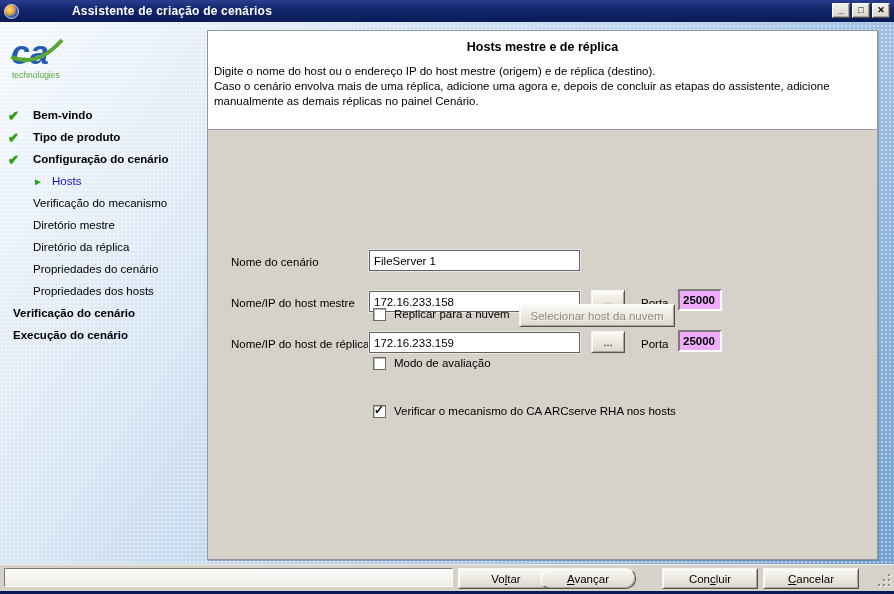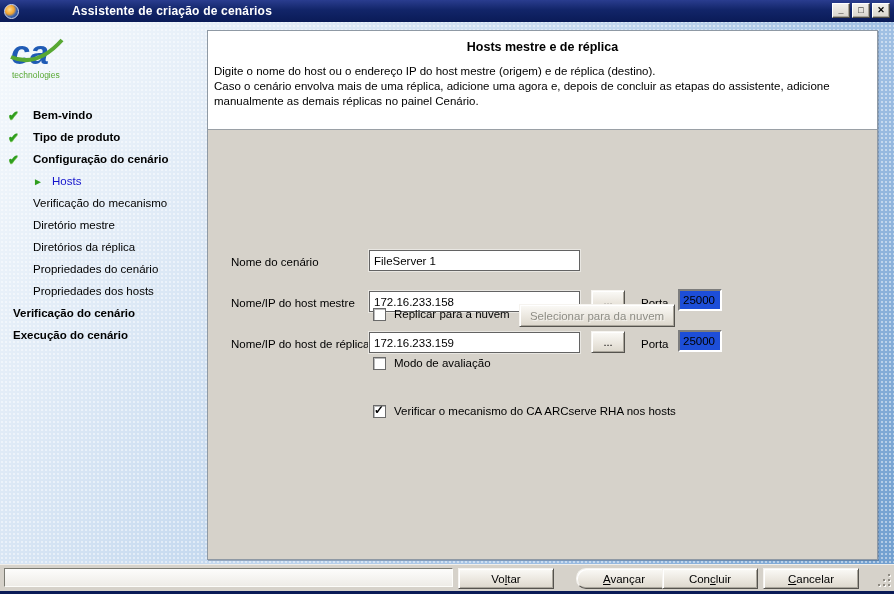--- a/index.html
+++ b/index.html
@@ -57,23 +57,23 @@
   .panel-header h1 { font-size:12.5px; font-weight:bold; text-align:center; margin-bottom:10px; }
   .panel-header p { font-size:11.5px; line-height:15px; }
   .panel-body { position:absolute; top:97px; left:0; right:0; bottom:0;border-radius:30px; }
 
   .flabel { position:absolute; left:23px; }
   .txt { position:absolute; left:161px; width:211px; height:21px; background:#fff;
     border:1px solid #636363; box-shadow:0 0 0 1px #e9e7e2; font-family:"Liberation Sans",sans-serif;
     font-size:11.5px; padding:0 4px; }
   .browse { position:absolute; left:383px; width:34px; height:22px; font-size:11px; line-height:14px; }
   .plabel { position:absolute; left:433px; }
-  .port { position:absolute; left:470px; width:44px; height:22px; background:#1d4ed8;
+  .port { position:absolute; left:470px; width:44px; height:22px; background:#f0abfc;
     border:2px solid; border-color:#7d7d7d #ffffff #ffffff #7d7d7d;
-    font-family:"Liberation Sans",sans-serif; font-size:11.5px; padding:0 3px; }
+    font-family:"Liberation Sans",sans-serif; font-size:11.5px; padding:0 3px;font-weight:bold; }
 
   .raised { background:linear-gradient(180deg,#fbfaf7 0%,#ebe7df 55%,#dcd7cc 100%);
     border:1px solid; border-color:#f6f4f0 #55534e #55534e #f6f4f0;
     box-shadow: inset 1px 1px 0 #ffffff, inset -1px -1px 0 #aaa69c;
     font-family:"Liberation Sans",sans-serif; color:#000; cursor:default; }
   .raised.disabled { color:#8e8d85; text-shadow:1px 1px 0 #f4f2ee; }
 
   .cb { position:absolute; left:165px; width:13px; height:13px; background:#fff;
     border:1px solid #6a6a6a; box-shadow:inset 1px 1px 0 #b9b9b9; }
   .cb.checked::after { content:"✓"; position:absolute; left:0px; top:-3px; font-size:12px; font-weight:bold; }
@@ -81,21 +81,21 @@
   .cloud-btn { position:absolute; left:311px; width:156px; height:23px; font-size:11.5px; }
 
   
   .footer { position:absolute; left:0; right:0; bottom:0; height:27px; background:#d6d2ca;
     border-top:1px solid #f0eeea; }
   .statusbar { position:absolute; left:4px; top:3px; width:449px; height:19px;
     background:linear-gradient(180deg,#fdfdfc,#eeece7);
     border:1px solid; border-color:#7a7a72 #fdfdfa #fdfdfa #7a7a72; }
   .fbtn { position:absolute; top:3px; width:96px; height:21px; font-size:11.5px; }
   .fbtn .key { text-decoration:underline; }
-  #btn-back   { left:458px; } #btn-next { left:576px;border-radius:10px; }
+  #btn-back   { left:458px; } #btn-next { left:540px;border-radius:10px; }
   #btn-finish { left:662px; } #btn-cancel { left:763px; }
   .grip { position:absolute; right:4px; bottom:5px; width:14px; height:14px; }
   .grip i { position:absolute; width:2px; height:2px; background:#8f8b82;
     box-shadow:1px 1px 0 #fbfaf7; }
   .grip i:nth-child(1){ right:0; bottom:0; } .grip i:nth-child(2){ right:0; bottom:5px; }
   .grip i:nth-child(3){ right:0; bottom:10px; } .grip i:nth-child(4){ right:5px; bottom:0; }
   .grip i:nth-child(5){ right:5px; bottom:5px; } .grip i:nth-child(6){ right:10px; bottom:0; }
 </style>
 </head>
 <body>
@@ -144,21 +144,21 @@
         <span class="icon">►</span>
         <span class="lbl">Hosts</span>
       </div>
       <div class="nav-item sub">
         <span class="lbl">Verificação do mecanismo</span>
       </div>
       <div class="nav-item sub">
         <span class="lbl">Diretório mestre</span>
       </div>
       <div class="nav-item sub">
-        <span class="lbl">Diretórios da réplica</span>
+        <span class="lbl">Diretório da réplica</span>
       </div>
       <div class="nav-item sub">
         <span class="lbl">Propriedades do cenário</span>
       </div>
       <div class="nav-item sub">
         <span class="lbl">Propriedades dos hosts</span>
       </div>
       <div class="nav-item root bold">
         <span class="lbl">Verificação do cenário</span>
       </div>
@@ -187,21 +187,21 @@
       <input class="port" style="top: 161px;" value="25000">
 
       <div class="flabel" style="top:210px;">Nome/IP do host de réplica</div>
       <input class="txt" style="top: 204px;" value="172.16.233.159">
       <button class="browse raised" style="top:203px;">...</button>
       <span class="plabel" style="top:210px;">Porta</span>
       <input class="port" style="top: 202px;" value="25000">
 
       <span class="cb" style="top:180px;"></span>
       <span class="cblabel" style="top:180px;">Replicar para a nuvem</span>
-      <button class="cloud-btn raised disabled" style="top:176px;" disabled="">Selecionar para da nuvem</button>
+      <button class="cloud-btn raised disabled" style="top:176px;" disabled="">Selecionar host da nuvem</button>
 
       <span class="cb" style="top:229px;"></span>
       <span class="cblabel" style="top:229px;">Modo de avaliação</span>
 
       <span class="cb checked" style="top:277px;"></span>
       <span class="cblabel" style="top:277px;">Verificar o mecanismo do CA ARCserve RHA nos hosts</span>
     </div>
   </div>
 
   <div class="footer">

